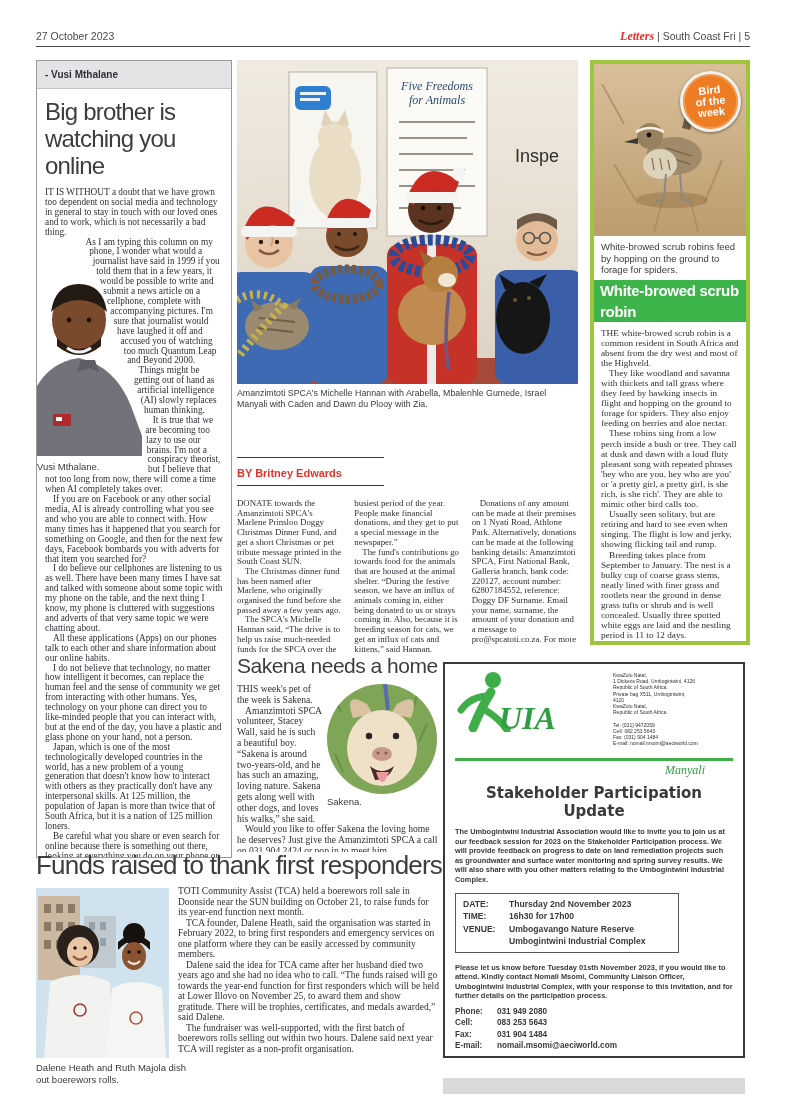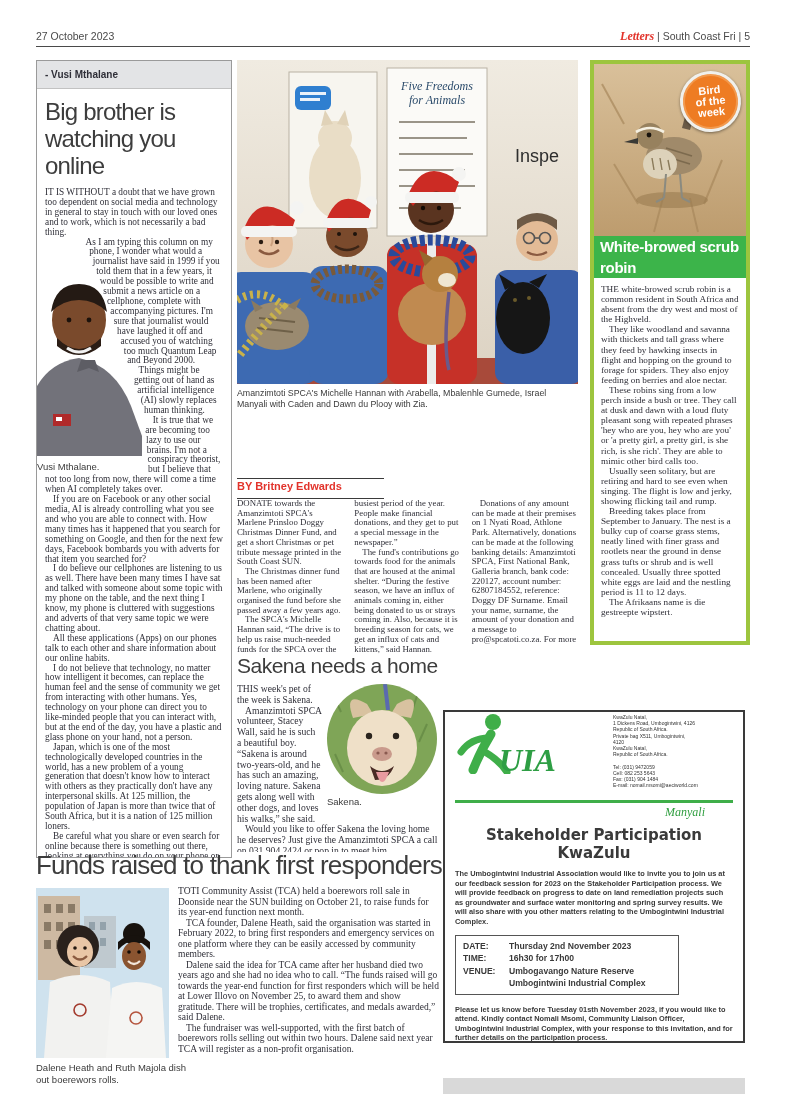--- a/index.html
+++ b/index.html
@@ -22,22 +22,22 @@
   .colL p{margin:0;font-size:9.3px;line-height:9.9px;}
   .colL p + p{text-indent:8px;}
   .vusi-wrap{float:left;width:106px;margin:26px 5px 0 -8px;
              shape-outside:polygon(0 0,36% 0,62% 32%,96% 76%,100% 100%,0 100%);}
   .vusi-cap{font:9.5px "Liberation Sans",sans-serif;color:#3a3a3a;margin-top:1px;}
   
   .photo-main{position:absolute;left:237px;top:60px;width:358px;height:324px;overflow:hidden;}
   .cap-main{position:absolute;left:237px;top:388px;width:341px;font:8.8px/11px "Liberation Sans",sans-serif;color:#3a3a3a;}
   .head-spca{position:absolute;left:236px;top:416px;width:350px;font-family:"Liberation Sans",sans-serif;
              font-weight:normal;font-size:27px;letter-spacing:-0.8px;color:#3d3d3d;margin:0;}
-  .byline{position:absolute;left:237px;top:478px;width:147px;border-top:1.5px solid #3a3a3a;border-bottom:1px solid #3a3a3a;
-          padding:1px 0 6px;font-family:"Liberation Sans",sans-serif;font-weight:bold;font-size:11px;color:#e2332b;}
+  .byline{position:absolute;left:237px;top:457px;width:147px;border-top:1.5px solid #3a3a3a;border-bottom:1px solid #3a3a3a;
+          padding:9px 0 6px;font-family:"Liberation Sans",sans-serif;font-weight:bold;font-size:11px;color:#e2332b;}
   .art-spca{position:absolute;left:237px;top:499px;width:341px;height:162px;column-count:3;column-gap:11px;
             column-fill:auto;font-size:8.8px;line-height:9.7px;overflow:hidden;}
   .art-spca p{margin:0;}
   .art-spca p + p{text-indent:8px;}
   
   .sakena{position:absolute;left:237px;top:654px;width:203px;height:198px;overflow:hidden;}
   .sakena h2{margin:0 0 6px;font-family:"Liberation Sans",sans-serif;font-weight:normal;font-size:21px;
              letter-spacing:-0.5px;color:#3d3d3d;}
   .sakena-body{font-size:9.6px;line-height:10.8px;}
   .sakena-body p{margin:0;}
@@ -53,22 +53,22 @@
          border:3px solid #f0f0ec;box-shadow:0 1px 3px rgba(0,0,0,.45), inset 0 0 0 2px #f2994d;
          display:flex;align-items:center;justify-content:center;text-align:center;transform:rotate(-6deg);}
   .badge span{font-family:"Liberation Sans",sans-serif;font-weight:bold;font-size:11px;line-height:11px;color:#fff;}
   .bird-cap{padding:5px 7px 4px;font:9.5px/11.5px "Liberation Sans",sans-serif;color:#3a3a3a;}
   .bird-banner{background:#3cb44a;color:#fff;font-family:"Liberation Sans",sans-serif;font-weight:bold;
                font-size:15px;line-height:21px;padding:0 6px;letter-spacing:-0.3px;}
   .bird-body{padding:6px 7px 0;font-size:9.2px;line-height:10.1px;}
   .bird-body p{margin:0;}
   .bird-body p + p{text-indent:8px;}
   
-  .uia{position:absolute;left:443px;top:662px;width:302px;height:333px;box-sizing:border-box;
-       border:2px solid #3a3a3a;background:#fff;padding:0 10px 0;font-family:"Liberation Sans",sans-serif;overflow:hidden;margin-top:48px;}
+  .uia{position:absolute;left:443px;top:662px;width:302px;height:396px;box-sizing:border-box;
+       border:2px solid #3a3a3a;background:#fff;padding:6px 10px 0;font-family:"Liberation Sans",sans-serif;overflow:hidden;}
   .uia-head{position:relative;height:88px;border-bottom:3px solid #3fae49;}
   .uia-script{position:absolute;left:44px;top:30px;font-family:"Liberation Serif",serif;font-style:italic;
               font-weight:bold;font-size:32px;color:#2e9e44;}
   .uia-addr{position:absolute;right:0;top:2px;width:120px;font-size:5px;line-height:6.2px;color:#333;white-space:pre-line;}
   .uia-sig{text-align:right;font-family:"Liberation Serif",serif;font-style:italic;font-size:12px;color:#2f9e3f;
            margin:2px 28px 0 0;}
   .uia-title{text-align:center;font-family:"DejaVu Sans",sans-serif;font-weight:bold;font-size:15px;
              color:#3a3a3a;margin:6px 0 7px;}
   .uia-p{font-weight:bold;font-size:7.4px;line-height:9.6px;color:#3a3a3a;margin:0;}
   .uia-details{border:1px solid #555;width:208px;margin:8px 0 10px;padding:4px 7px;}
@@ -311,20 +311,21 @@
           </g>
       </svg>
       <div class="badge">
         <span>
           <span>Bird</span><br>
           <span>of the</span><br>
           <span>week</span>
         </span>
       </div>
     </div>
+    <div class="bird-cap">White-browed scrub robins feed by hopping on the ground to forage for spiders.</div>
     <div class="bird-banner">White-browed scrub robin</div>
     <div class="bird-body">
       <p>THE white-browed scrub robin is a common resident in South Africa and absent from the dry west and most of the Highveld.</p>
       <p>They like woodland and savanna with thickets and tall grass where they feed by hawking insects in flight and hopping on the ground to forage for spiders. They also enjoy feeding on berries and aloe nectar.</p>
       <p>These robins sing from a low perch inside a bush or tree. They call at dusk and dawn with a loud fluty pleasant song with repeated phrases 'hey who are you, hey who are you' or 'a pretty girl, a pretty girl, is she rich, is she rich'. They are able to mimic other bird calls too.</p>
       <p>Usually seen solitary, but are retiring and hard to see even when singing. The flight is low and jerky, showing flicking tail and rump.</p>
       <p>Breeding takes place from September to January. The nest is a bulky cup of coarse grass stems, neatly lined with finer grass and rootlets near the ground in dense grass tufts or shrub and is well concealed. Usually three spotted white eggs are laid and the nestling period is 11 to 12 days.</p>
       <p>The Afrikaans name is die gestreepte wipstert.</p>
     </div>
   </div>
@@ -345,21 +346,21 @@
 4120
 KwaZulu Natal,
 Republic of South Africa.
 
 Tel: (031) 9472059
 Cell: 082 253 5643
 Fax: (031) 904 1484
 E-mail: nomail.msomi@aeciworld.com</div>
     </div>
     <div class="uia-sig">Manyali</div>
-    <div class="uia-title">Stakeholder Participation KwaZulu</div>
+    <div class="uia-title">Stakeholder Participation Update</div>
     <p class="uia-p">The Umbogintwini Industrial Association would like to invite you to join us at our feedback session for 2023 on the Stakeholder Participation process. We will provide feedback on progress to date on land remediation projects such as groundwater and surface water monitoring and spring survey results. We will also share with you other matters relating to the Umbogintwini Industrial Complex.</p>
     <div class="uia-details">
       <div class="row">
         <span class="lbl">DATE:</span>
         <span>Thursday 2nd November 2023</span>
       </div>
       <div class="row">
         <span class="lbl">TIME:</span>
         <span>16h30 for 17h00</span>
       </div>

